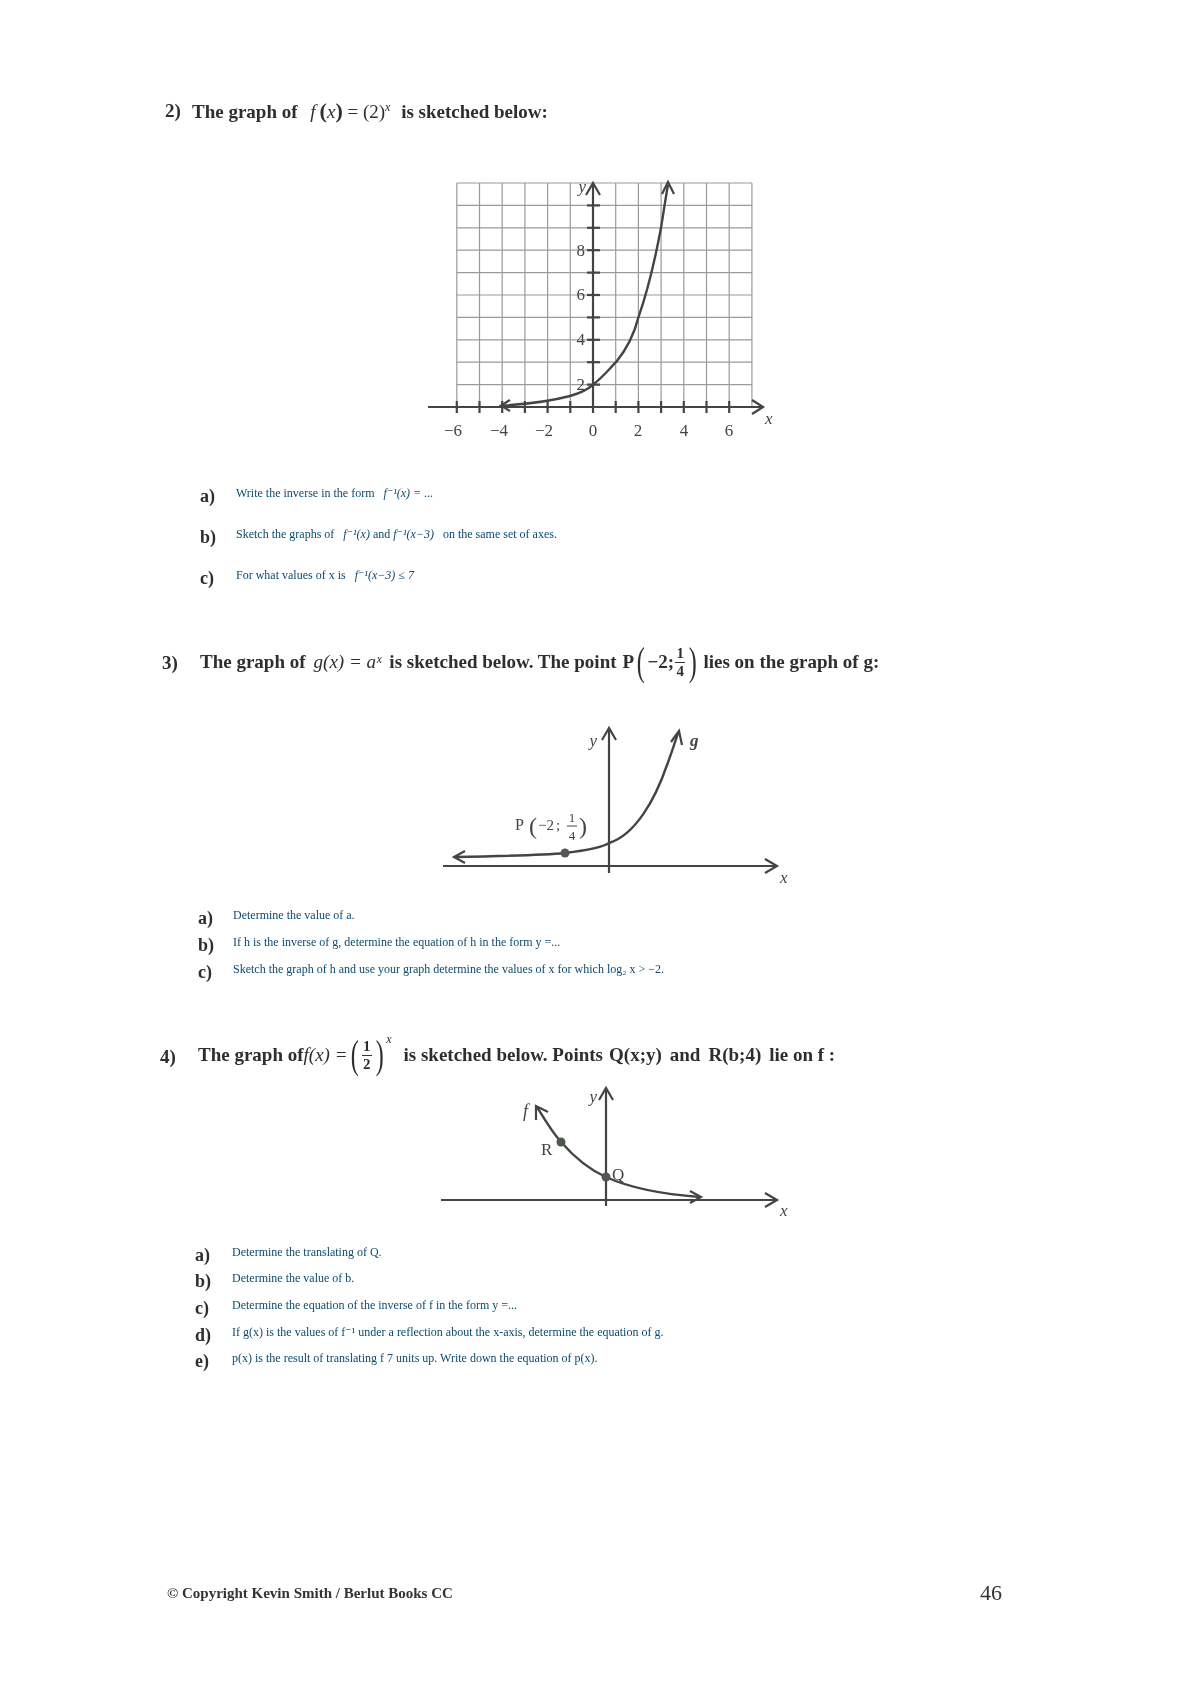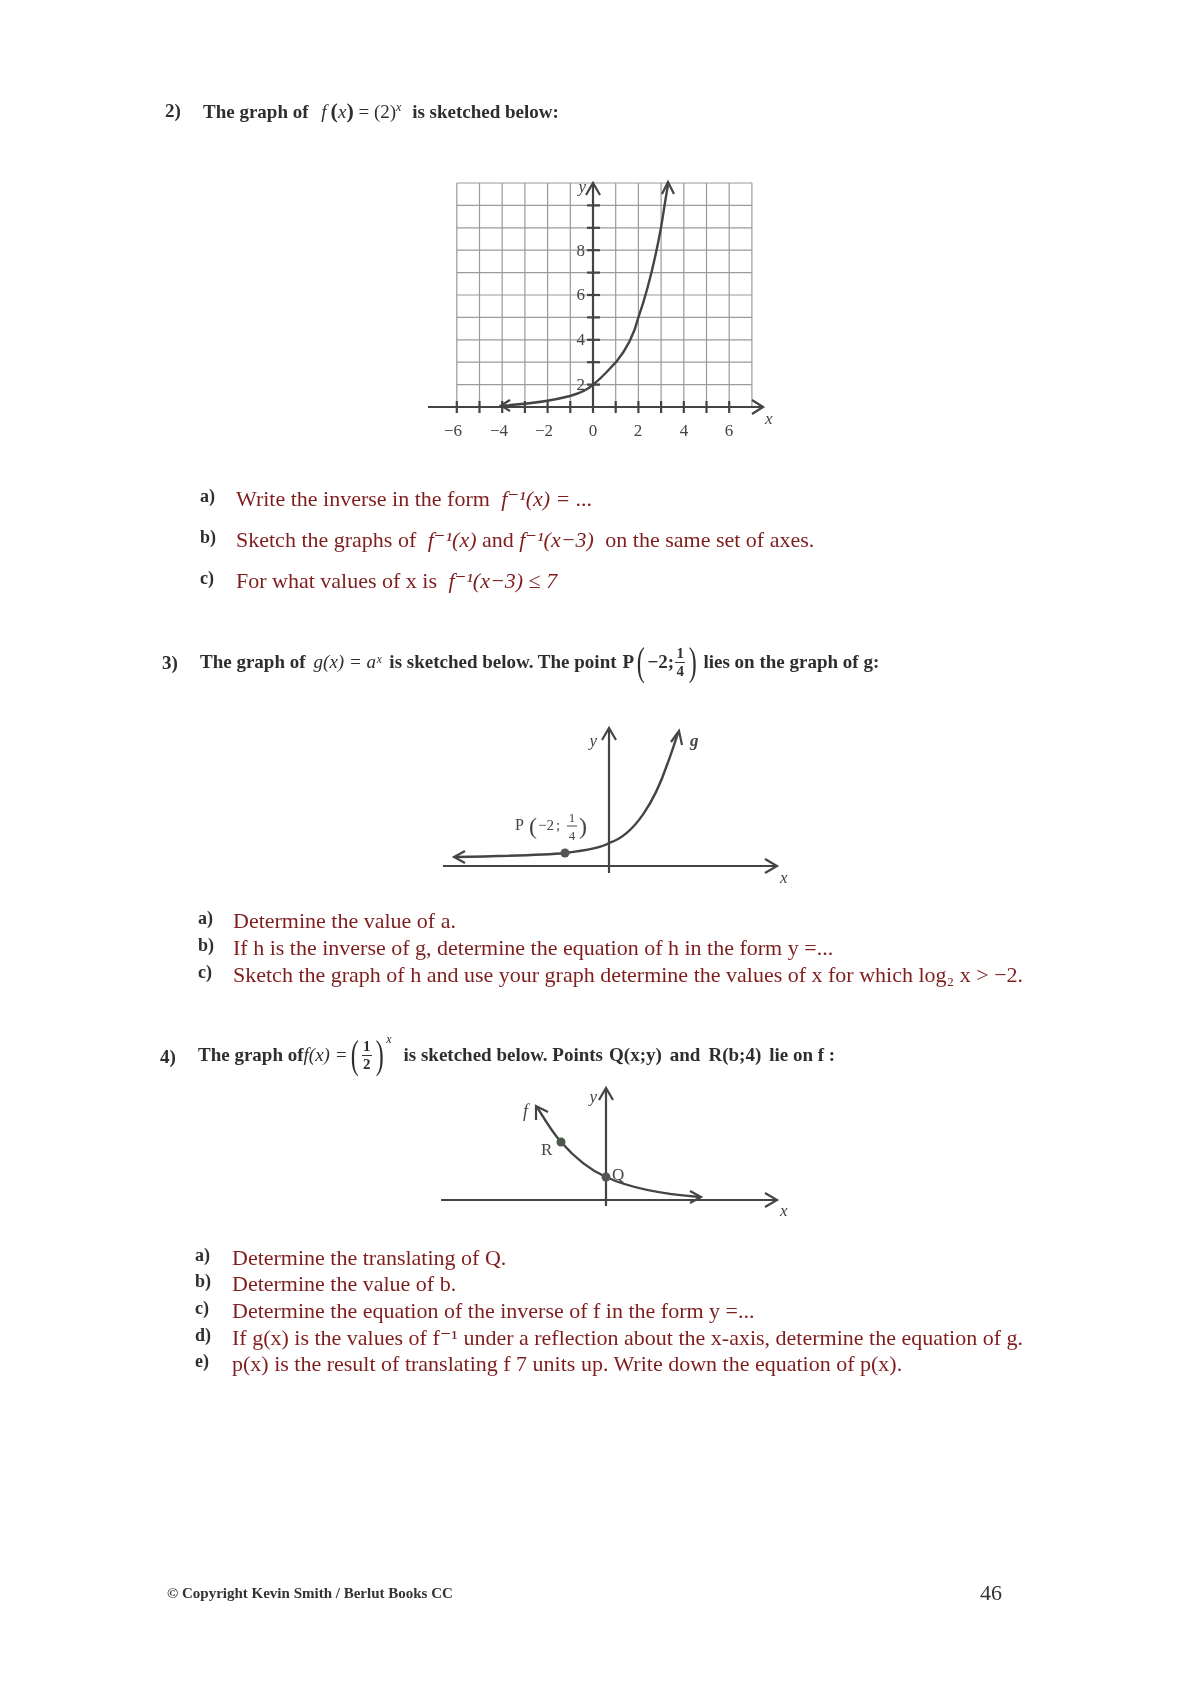--- a/index.html
+++ b/index.html
@@ -4,37 +4,37 @@
 <style>
   html, body { margin:0; padding:0; }
   body {
     width:1190px; height:1684px; position:relative; overflow:hidden;
     background:#ffffff; color:#333;
     font-family:"Liberation Serif","DejaVu Serif",serif;
   }
   .abs { position:absolute; white-space:nowrap; }
   .qhead { font-weight:bold; font-size:19px; color:#2e2e2e; }
   .qnum { font-weight:bold; font-size:19px; color:#2e2e2e; }
-  .sub { font-size:22px; color:#7f1d1d; }
+  .sub { font-size:12px; color:#0c4a6e; }
   .sublbl { font-weight:bold; font-size:18px; color:#2e2e2e; }
   .math { font-style:italic; font-weight:normal; }
   .paren { font-style:normal; font-size:22px; }
   sup { font-size:12px; }
   .frac { display:inline-flex; flex-direction:column; align-items:center; vertical-align:middle; line-height:1; font-size:15px; margin:0 1px; }
   .frac .bar { border-top:1px solid #333; width:10px; margin:1px 0; }
   .bigparen { font-size:40px; font-weight:normal; vertical-align:middle; line-height:1; transform:scaleX(0.6); display:inline-block; }
   .footer { font-size:15px; color:#333; }
   .pagenum { font-size:22px; color:#333; }
   svg text { font-family:"Liberation Serif","DejaVu Serif",serif; }
 </style>
 </head>
 <body>
 
 <div class="abs qnum" style="left:165px; top:100px;">2)</div>
-<div class="abs qhead" style="left:203px; top:98px;">
+<div class="abs qhead" style="left:192px; top:98px;">
   <span>The graph of</span>
   <span class="math" style="margin-left:8px;">f</span><span class="paren" style="margin-left:4px;">(</span><span class="math">x</span><span class="paren">)</span><span style="font-weight:normal;"> = </span><span style="font-weight:normal;">(2)</span><sup class="math">x</sup>
   <span style="margin-left:6px;">is sketched below:</span>
 </div>
 
 <svg class="abs" style="left:420px; top:170px;" width="380" height="280" viewBox="420 170 380 280">
   <g stroke="#9a9a9a" stroke-width="1.2">
 
     <line x1="456.8" y1="183" x2="456.8" y2="407"></line>
     <line x1="479.5" y1="183" x2="479.5" y2="407"></line>

